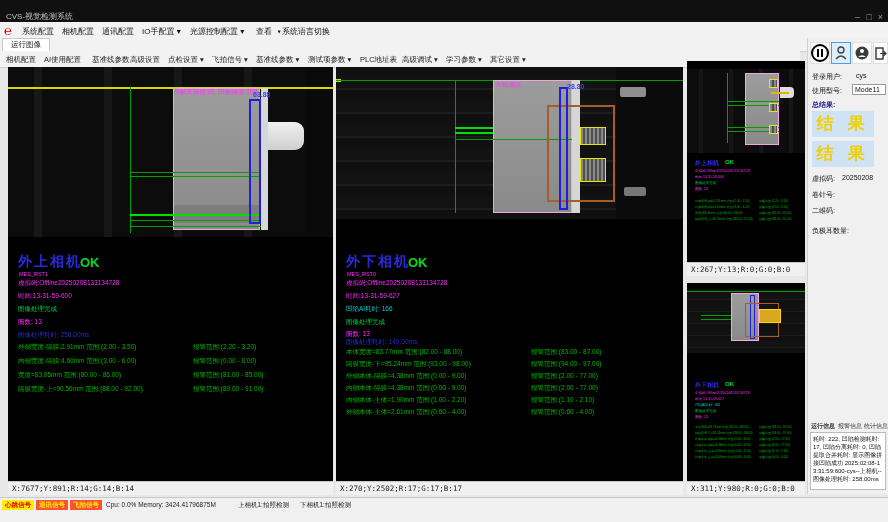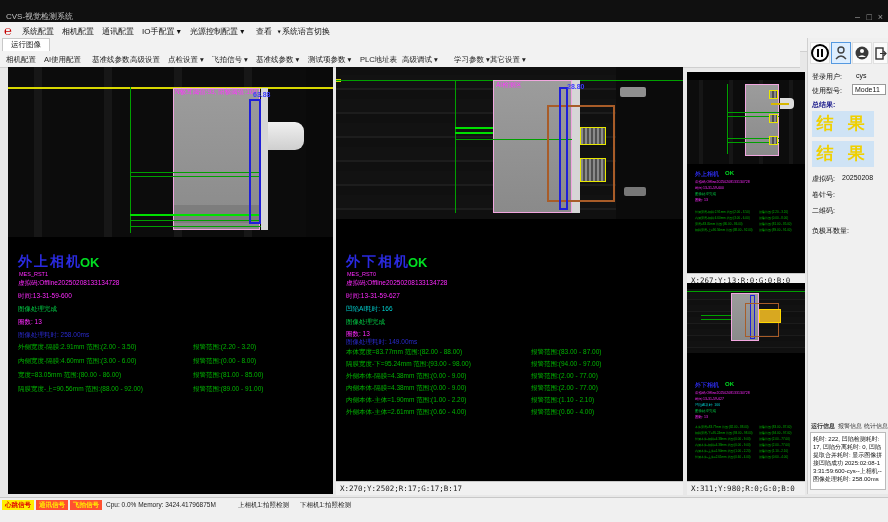--- a/index.html
+++ b/index.html
@@ -106,21 +106,21 @@
     <span class="abs toolitem" style="left:6px;">相机配置</span>
     <span class="abs toolitem" style="left:44px;">AI使用配置</span>
     <span class="abs toolitem" style="left:92px;">基准线参数</span>
     <span class="abs toolitem" style="left:130px;">高级设置</span>
     <span class="abs toolitem" style="left:168px;">点检设置 ▾</span>
     <span class="abs toolitem" style="left:212px;">飞拍信号 ▾</span>
     <span class="abs toolitem" style="left:256px;">基准线参数 ▾</span>
     <span class="abs toolitem" style="left:308px;">测试项参数 ▾</span>
     <span class="abs toolitem" style="left:360px;">PLC地址表</span>
     <span class="abs toolitem" style="left:402px;">高级调试 ▾</span>
-    <span class="abs toolitem" style="left:446px;margin-left:8px;">学习参数 ▾</span>
+    <span class="abs toolitem" style="left:446px;">学习参数 ▾</span>
     <span class="abs toolitem" style="left:490px;">其它设置 ▾</span>
   </div>
 
   <div class="abs campanel" style="left:8px;top:67px;width:325px;height:427px;">
 
     <div class="abs" style="left:0;top:0;width:325px;height:170px;background:repeating-linear-gradient(90deg,#0c0c0c 0 26px,#171717 26px 34px,#0c0c0c 34px 70px);"></div>
     <div class="abs" style="left:298px;top:0;width:27px;height:170px;background:#0a0a0a;"></div>
     <div class="abs yline" style="left:0;top:20px;width:325px;height:2px;"></div>
     <div class="abs gline" style="left:122px;top:20px;width:1px;height:146px;"></div>
     <div class="abs cell" style="left:165px;top:21px;width:87px;height:142px;"></div>
@@ -147,20 +147,23 @@
 
     <span class="abs meas" style="left:10px;top:276px;">外侧宽度-隔膜:2.91mm 范围:(2.00 - 3.50)</span>
     <span class="abs meas" style="left:185px;top:276px;">报警范围:(2.20 - 3.20)</span>
     <span class="abs meas" style="left:10px;top:290px;">内侧宽度-隔膜:4.60mm 范围:(3.00 - 6.00)</span>
     <span class="abs meas" style="left:185px;top:290px;">报警范围:(0.00 - 8.00)</span>
     <span class="abs meas" style="left:10px;top:304px;">宽度=83.05mm 范围:(80.00 - 86.00)</span>
     <span class="abs meas" style="left:185px;top:304px;">报警范围:(81.00 - 85.00)</span>
     <span class="abs meas" style="left:10px;top:318px;">隔膜宽度-上=90.56mm 范围:(88.00 - 92.00)</span>
     <span class="abs meas" style="left:185px;top:318px;">报警范围:(89.00 - 91.00)</span>
 
+    <div class="abs coordbar" style="top:414px;">
+      <span class="abs coordtxt">X:7677;Y:891;R:14;G:14;B:14</span>
+    </div>
   </div>
 
   <div class="abs campanel" style="left:336px;top:67px;width:347px;height:427px;">
     <div class="abs" style="left:0;top:0;width:347px;height:152px;background:repeating-linear-gradient(0deg,#101010 0 9px,#1d1d1d 9px 11px,#121212 11px 24px);"></div>
     <div class="abs" style="left:280px;top:0;width:67px;height:152px;background:#0b0b0b;"></div>
     <div class="abs" style="left:284px;top:20px;width:26px;height:10px;background:#8f8f8f;border-radius:2px;"></div>
     <div class="abs" style="left:288px;top:120px;width:22px;height:9px;background:#777;border-radius:2px;"></div>
     <div class="abs yline" style="left:0;top:12px;width:5px;height:3px;"></div>
     <div class="abs gline" style="left:0;top:13px;width:347px;height:1px;"></div>
     <div class="abs gline" style="left:119px;top:13px;width:1px;height:133px;"></div>
@@ -196,21 +199,21 @@
     <span class="abs meas" style="left:195px;top:317px;">报警范围:(2.00 - 77.00)</span>
     <span class="abs meas" style="left:10px;top:329px;">内侧本体-主体=1.90mm 范围:(1.00 - 2.20)</span>
     <span class="abs meas" style="left:195px;top:329px;">报警范围:(1.10 - 2.10)</span>
     <span class="abs meas" style="left:10px;top:341px;">外侧本体-主体=2.61mm 范围:(0.60 - 4.00)</span>
     <span class="abs meas" style="left:195px;top:341px;">报警范围:(0.60 - 4.00)</span>
     <div class="abs coordbar" style="top:414px;">
       <span class="abs coordtxt">X:270;Y:2502;R:17;G:17;B:17</span>
     </div>
   </div>
 
-  <div class="abs campanel" style="left:687px;top:72px;width:118px;height:214px;">
+  <div class="abs campanel" style="left:687px;top:61px;width:118px;height:214px;">
     <div class="abs" style="left:0;top:8px;width:118px;height:84px;background:repeating-linear-gradient(90deg,#0c0c0c 0 12px,#161616 12px 16px,#0c0c0c 16px 30px);"></div>
     <div class="abs cell" style="left:58px;top:12px;width:34px;height:72px;"></div>
     <div class="abs gline" style="left:40px;top:12px;width:1px;height:70px;"></div>
     <div class="abs gline" style="left:40px;top:40px;width:52px;height:1px;"></div>
     <div class="abs gline" style="left:40px;top:44px;width:52px;height:1px;"></div>
     <div class="abs gline" style="left:40px;top:66px;width:52px;height:1px;"></div>
     <div class="abs gline" style="left:40px;top:70px;width:52px;height:1px;"></div>
     <div class="abs weld" style="left:82px;top:18px;width:9px;height:9px;"></div>
     <div class="abs weld" style="left:82px;top:42px;width:9px;height:9px;"></div>
     <div class="abs weld" style="left:82px;top:64px;width:9px;height:9px;"></div>

